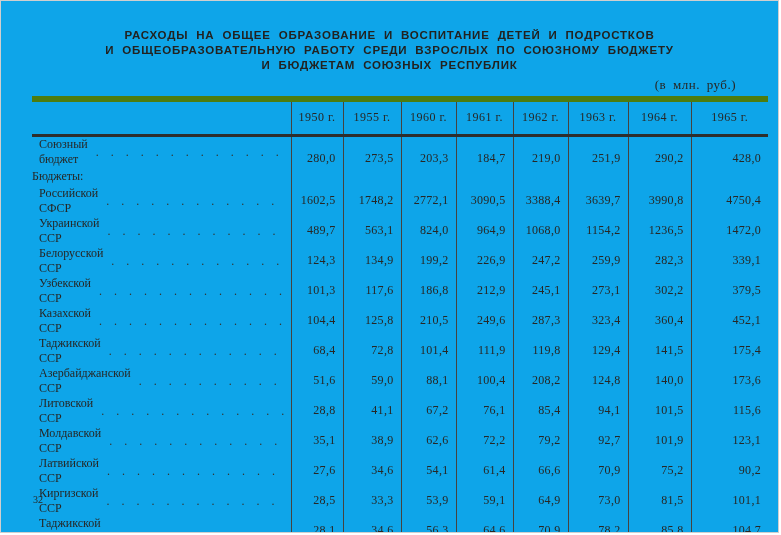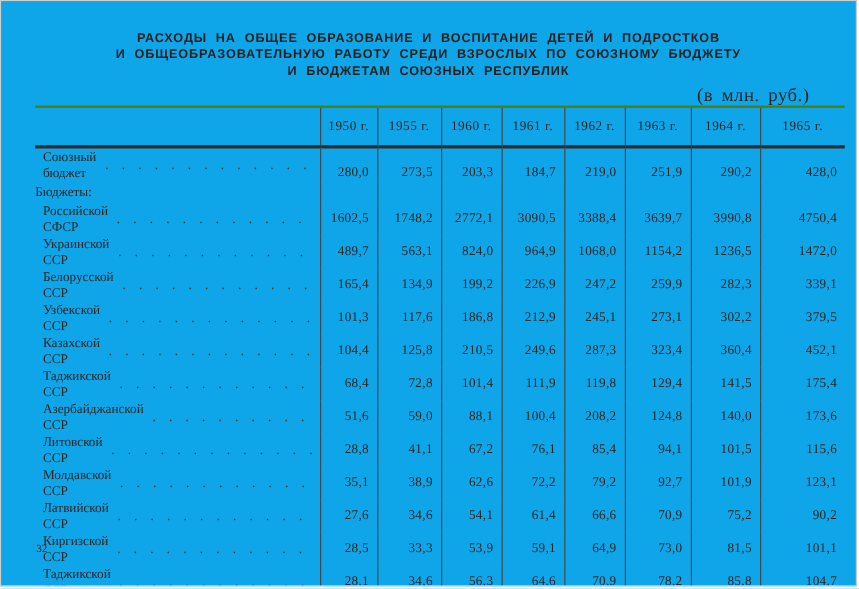--- a/index.html
+++ b/index.html
@@ -11,30 +11,30 @@
     color:#272725; overflow:hidden;
   }
   .title-block { position:absolute; top:27px; left:0; right:0; text-align:center; }
   .title-line {
     font-family:"Liberation Sans", sans-serif;
     font-weight:bold; font-size:11.5px; line-height:15px;
     letter-spacing:0.8px; word-spacing:4px; color:#222220;
   }
   .unit-note {
     position:absolute; top:76px; right:42px;
-    font-size:17px; letter-spacing:0.5px; word-spacing:3px;
+    font-size:13px; letter-spacing:0.5px; word-spacing:3px;
   }
   table.tbl {
     position:absolute; top:95px; left:31px;
     width:736px; border-collapse:collapse; table-layout:fixed;
   }
   .tbl th, .tbl td { font-size:12px; font-weight:normal; padding:0; }
   
   thead th {
-    border-top:2px solid #4d7c0f;
+    border-top:6px solid #4d7c0f;
     border-bottom:3px solid #2e2e2c;
     height:36px; vertical-align:middle; text-align:center;
     letter-spacing:0.5px;
   }
   .c-year-cell { border-left:1px solid #45433f; }
   
   td.val {
     border-left:1px solid #45433f;
     text-align:right; padding-right:7px;
     letter-spacing:0.3px; vertical-align:middle;
@@ -151,21 +151,21 @@
           <td class="val">1236,5</td>
           <td class="val">1472,0</td>
         </tr>
         <tr class="r-rep">
           <td class="lbl">
             <div class="lblflex">
               <span>Белорусской ССР</span>
               <span class="leader"></span>
             </div>
           </td>
-          <td class="val">165,4</td>
+          <td class="val">124,3</td>
           <td class="val">134,9</td>
           <td class="val">199,2</td>
           <td class="val">226,9</td>
           <td class="val">247,2</td>
           <td class="val">259,9</td>
           <td class="val">282,3</td>
           <td class="val">339,1</td>
         </tr>
         <tr class="r-rep">
           <td class="lbl">

